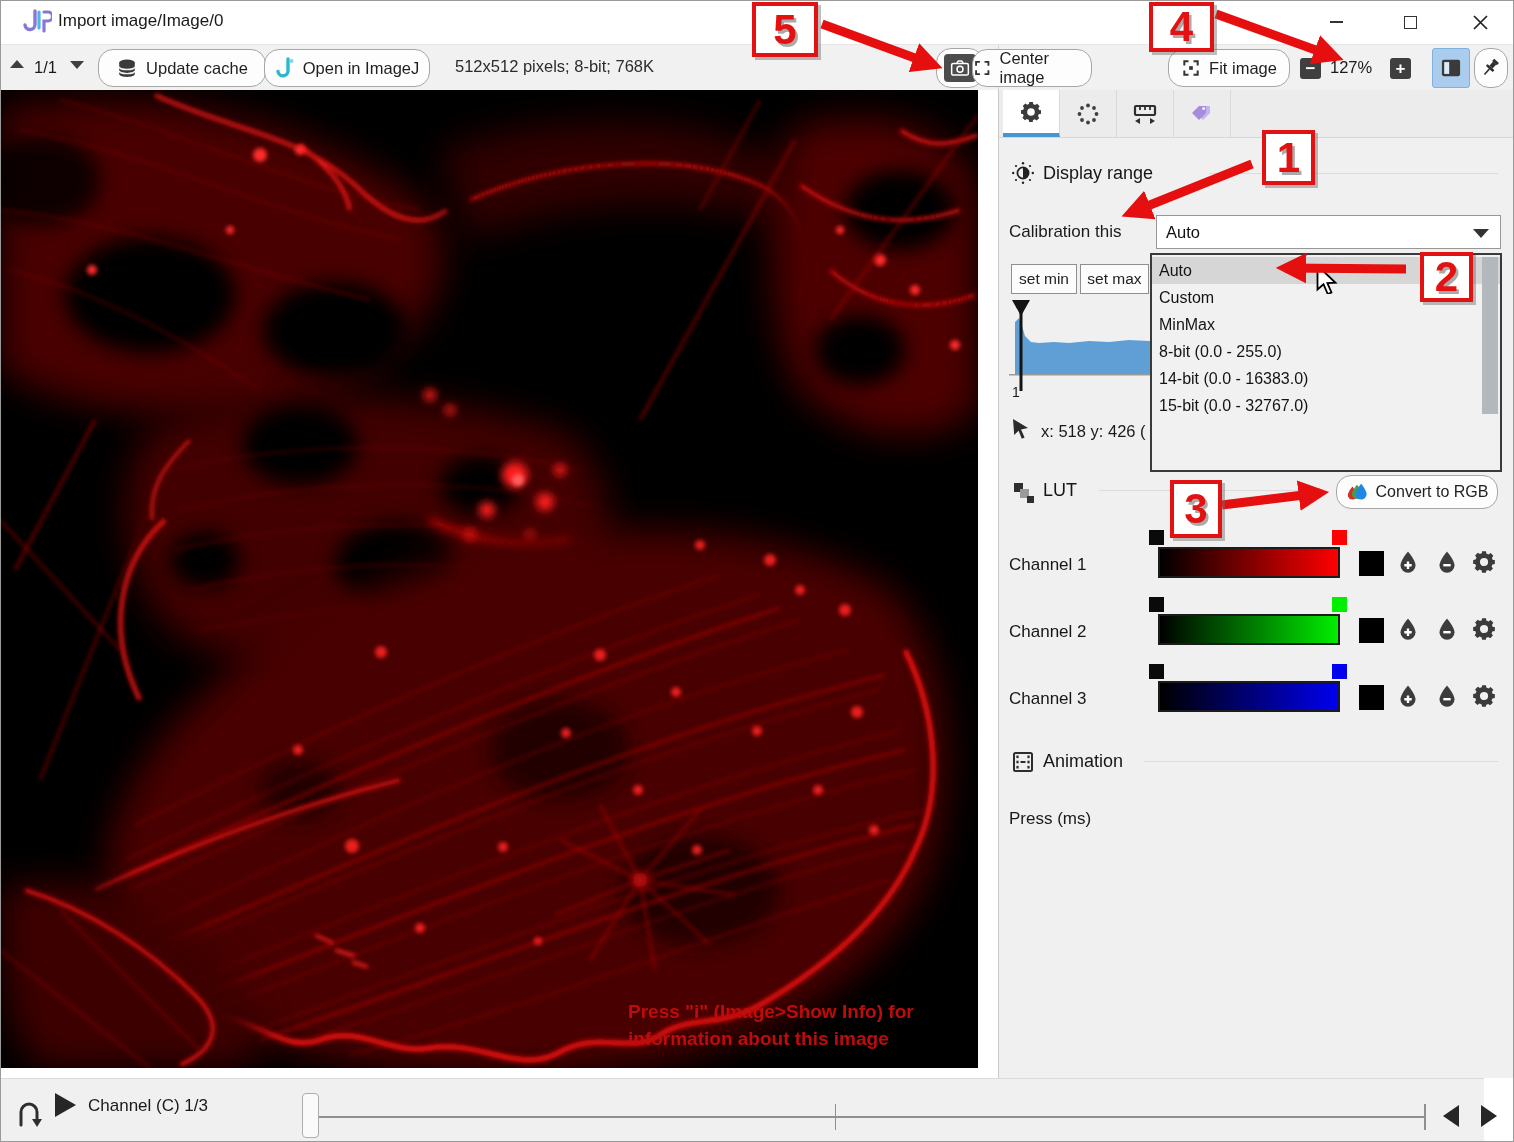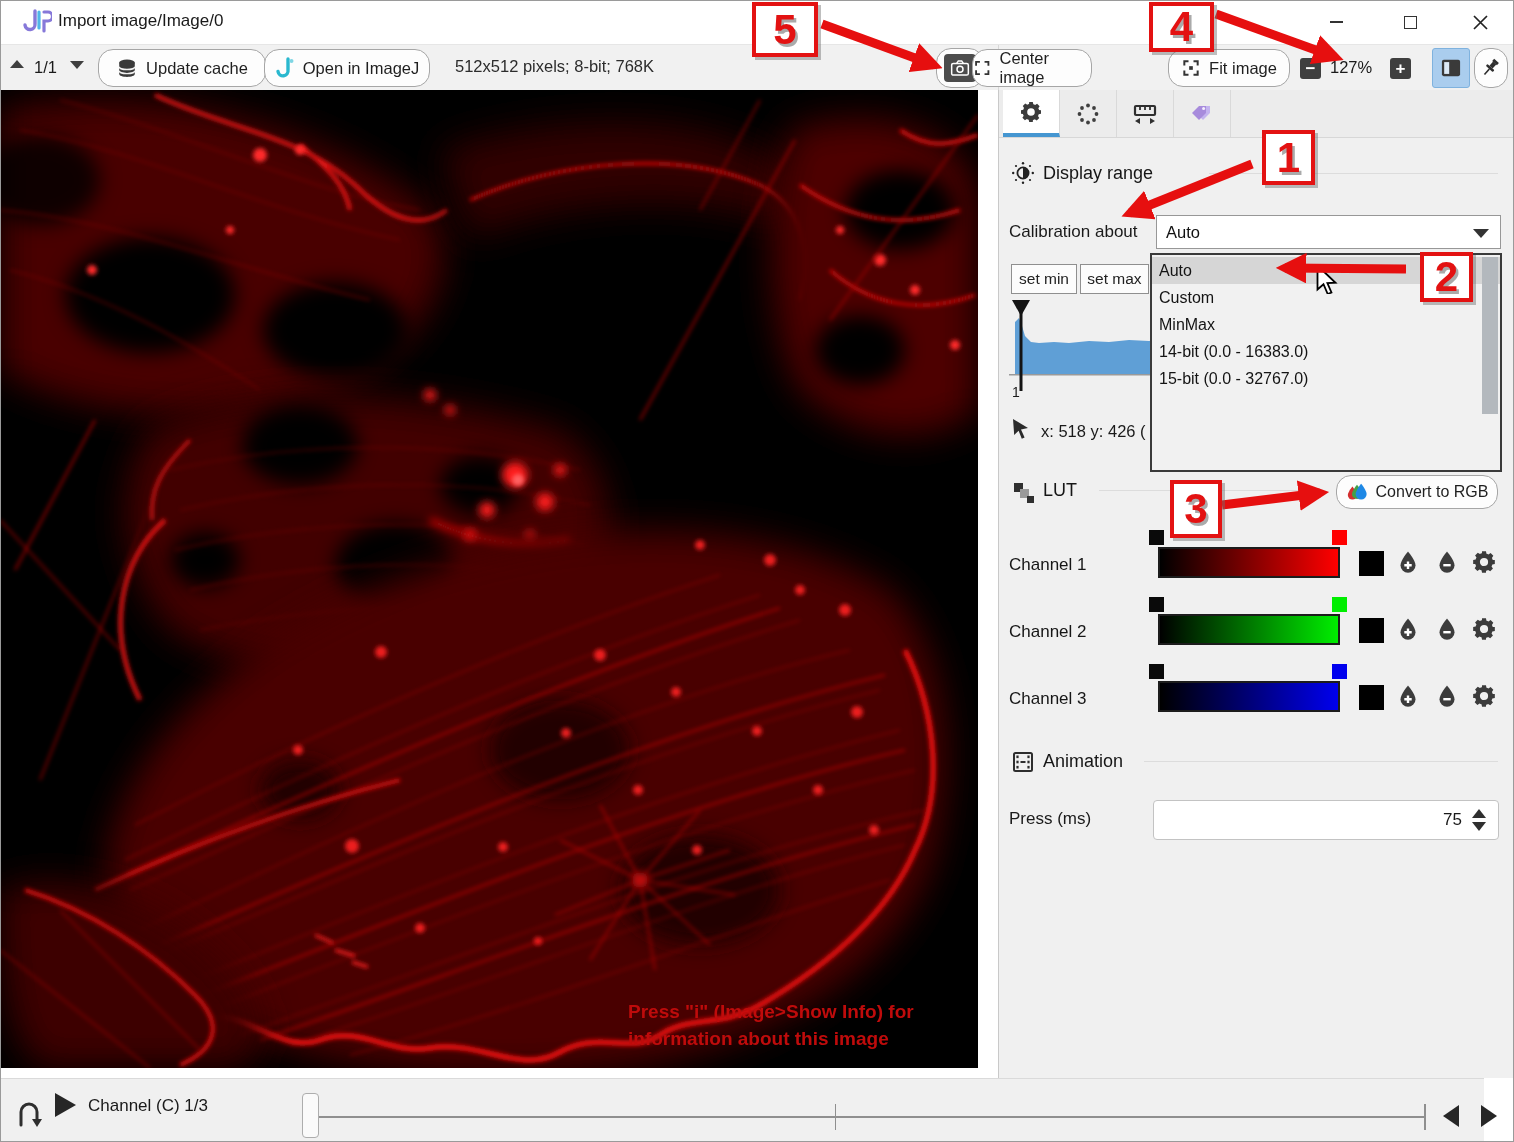--- a/index.html
+++ b/index.html
@@ -386,21 +386,21 @@
         <circle cx="21.8" cy="12" r="1.2"></circle>
       <circle cx="5" cy="5" r="1.1"></circle>
         <circle cx="19" cy="5" r="1.1"></circle>
         <circle cx="5" cy="19" r="1.1"></circle>
         <circle cx="19" cy="19" r="1.1"></circle>
     </g>
   </svg>
   <div class="sect-title" style="left:44px;top:73px">Display range</div>
   <div class="sect-line" style="left:210px;right:16px;top:83px"></div>
 
-  <div class="txt" style="left:10px;top:132px;font-size:17px">Calibration about</div>
+  <div class="txt" style="left:10px;top:132px;font-size:17px">Calibration this</div>
   <div class="combo" style="left:157px;top:125px;width:345px;height:34px">
     <span>Auto</span>
     <span class="caret"></span>
   </div>
 
   <div class="smallbtn" style="left:12px;top:174px;width:66px;height:30px">set min</div>
   <div class="smallbtn" style="left:81px;top:174px;width:69px;height:30px">set max</div>
 
   <svg class="abs" style="left:10px;top:206px" width="492" height="100" viewBox="0 0 492 100">
     <polygon fill="#5f9fd6" points="6,78 6,26 10,22 13,30 16,40 22,46 30,47 45,46 60,47 80,45 100,46 120,44 140,45 160,43 185,43 210,42 235,41 260,41 285,40 310,40 330,38 336,41 360,40 385,39 410,38 435,38 460,37 486,37 486,78"></polygon>
@@ -494,32 +494,28 @@
       <rect x="16.4" y="5.5" width="2.2" height="2.6"></rect>
         <rect x="16.4" y="10.7" width="2.2" height="2.6"></rect>
         <rect x="16.4" y="15.9" width="2.2" height="2.6"></rect>
     </g>
     <path d="M9.5,12 H14.5" stroke="#2d2d2d" stroke-width="2"></path>
   </svg>
   <div class="sect-title" style="left:44px;top:661px">Animation</div>
   <div class="sect-line" style="left:145px;right:16px;top:671px"></div>
 
   <div class="txt" style="left:10px;top:719px;font-size:17px">Press (ms)</div>
-  <div class="abs" style="left:154px;top:710px;width:346px;height:40px;background:#fff;border:1px solid #c3c3c3;border-radius:4px">
-    <div class="txt" style="right:36px;top:9px;font-size:17px">75</div>
-    <div class="abs spin-up" style="right:12px;top:8px"></div>
-    <div class="abs spin-down" style="right:12px;bottom:8px"></div>
-  </div>
 </div>
 
 <div id="popup">
   <div style="padding-top:2px">
     <div class="dd-item hl">Auto</div>
     <div class="dd-item">Custom</div>
     <div class="dd-item">MinMax</div>
+    <div class="dd-item">8-bit (0.0 - 255.0)</div>
     <div class="dd-item">14-bit (0.0 - 16383.0)</div>
     <div class="dd-item">15-bit (0.0 - 32767.0)</div>
   </div>
   <div id="dd-thumb"></div>
 </div>
 <svg id="popup-cursor" width="24" height="30" viewBox="0 0 16 20">
   <path d="M1,1 L1,17 L5,13.5 L7.8,20 L10.3,19 L7.6,12.8 L13,12.5 Z" fill="#fff" stroke="#000" stroke-width="1.2"></path>
 </svg>
 
 <div id="bottombar">

